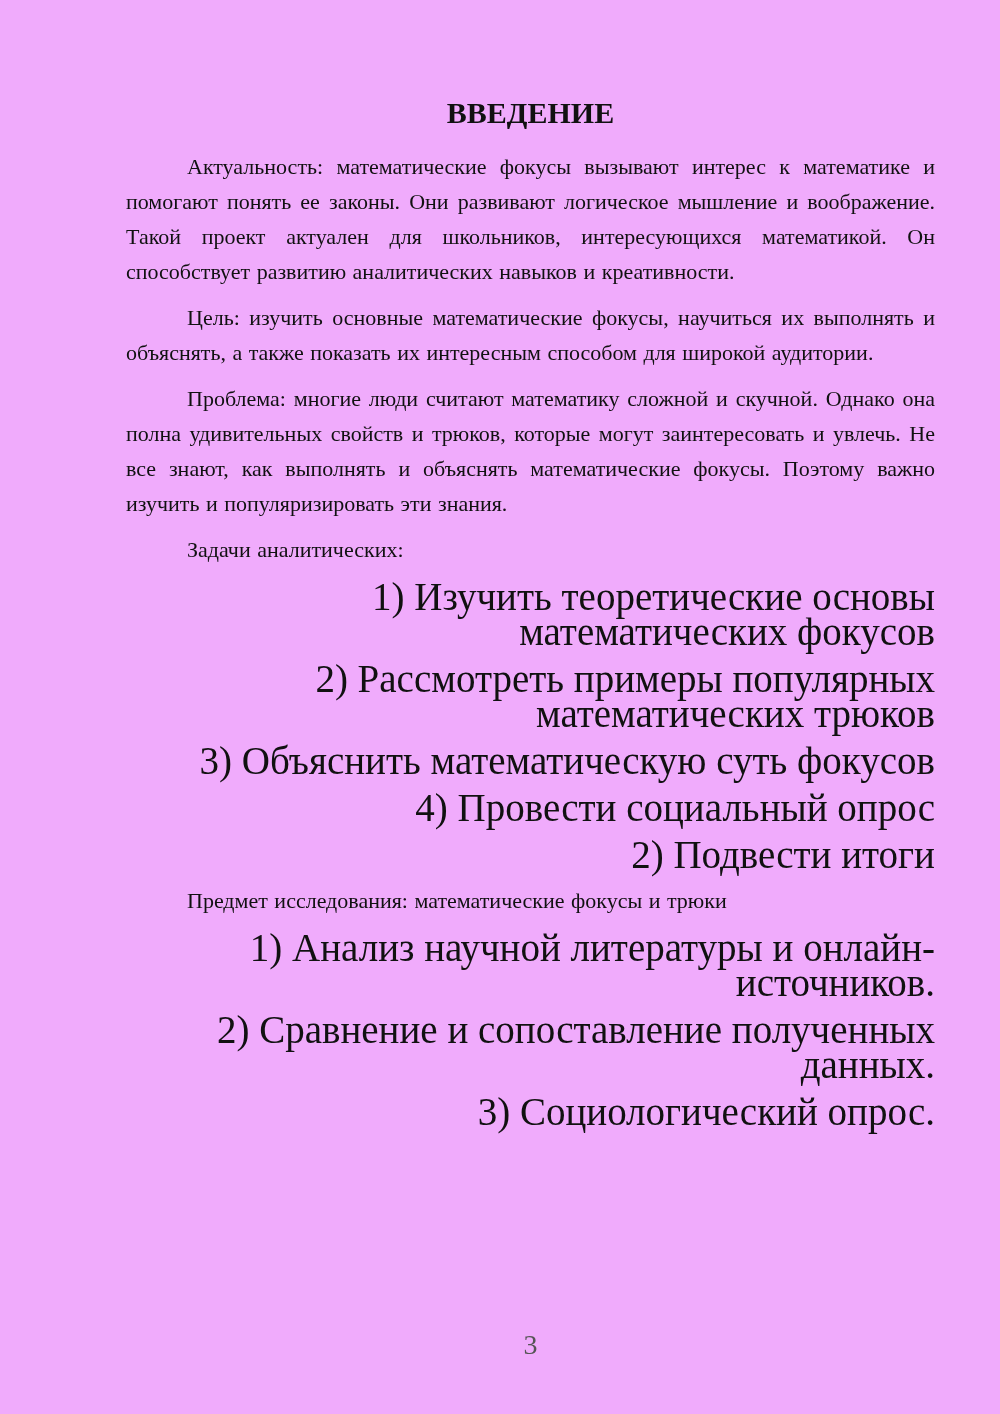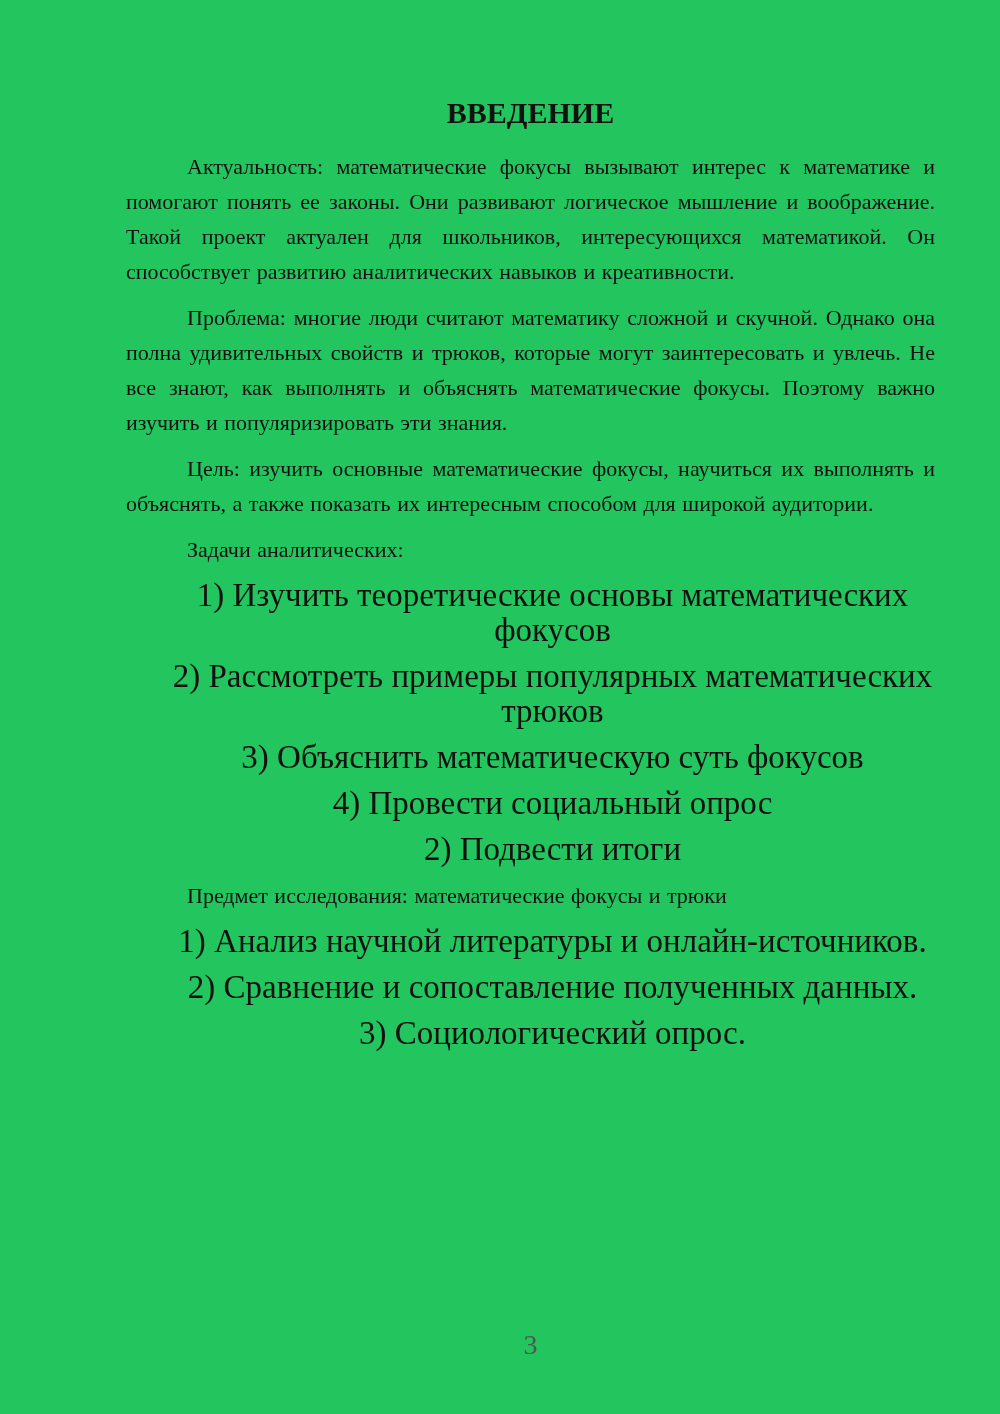--- a/index.html
+++ b/index.html
@@ -5,21 +5,21 @@
   html, body {
     margin: 0;
     padding: 0;
     background: #ffffff;
   }
   .page {
     position: relative;
     width: 1000px;
     height: 1414px;
     margin: 0 auto;
-    background: #22c55e;
+    background: #f0abfc;
     box-sizing: border-box;
     padding: 95px 65px 0 126px;
     font-family: "Liberation Serif", "DejaVu Serif", serif;
     color: #111111;
     overflow: hidden;
   }
   .doc-title {
     font-size: 30px;
     line-height: 35px;
     font-weight: bold;
@@ -28,25 +28,25 @@
   }
   .para {
     font-size: 22px;
     line-height: 35px;
     text-align: justify;
     text-indent: 61px;
     margin: 0 0 11px 0;
     word-spacing: 1px;
   }
   .list-item {
-    font-size: 33px;
+    font-size: 39px;
     line-height: 35px;
-    text-align: center;
+    text-align: right;
     padding-left: 44px;
-    margin: 4px 0 11px 0;
+    margin: 12px 0 11px 0;
   }
   .page-number {
     position: absolute;
     top: 1327px;
     left: 126px;
     right: 65px;
     text-align: center;
     font-size: 28px;
     line-height: 35px;
     color: #555555;
@@ -54,23 +54,23 @@
 </style>
 </head>
 <body>
 
 <div class="page">
 
   <h1 class="doc-title">ВВЕДЕНИЕ</h1>
 
   <p class="para">Актуальность: математические фокусы вызывают интерес к математике и помогают понять ее законы. Они развивают логическое мышление и воображение. Такой проект актуален для школьников, интересующихся математикой. Он способствует развитию аналитических навыков и креативности.</p>
 
+  <p class="para">Цель: изучить основные математические фокусы, научиться их выполнять и объяснять, а также показать их интересным способом для широкой аудитории.</p>
+
   <p class="para">Проблема: многие люди считают математику сложной и скучной. Однако она полна удивительных свойств и трюков, которые могут заинтересовать и увлечь. Не все знают, как выполнять и объяснять математические фокусы. Поэтому важно изучить и популяризировать эти знания.</p>
-
-  <p class="para">Цель: изучить основные математические фокусы, научиться их выполнять и объяснять, а также показать их интересным способом для широкой аудитории.</p>
 
   <p class="para">Задачи аналитических:</p>
 
   <div>
     <p class="list-item">1) Изучить теоретические основы математических фокусов</p>
     <p class="list-item">2) Рассмотреть примеры популярных математических трюков</p>
     <p class="list-item">3) Объяснить математическую суть фокусов</p>
     <p class="list-item">4) Провести социальный опрос</p>
     <p class="list-item">2) Подвести итоги</p>
   </div>

